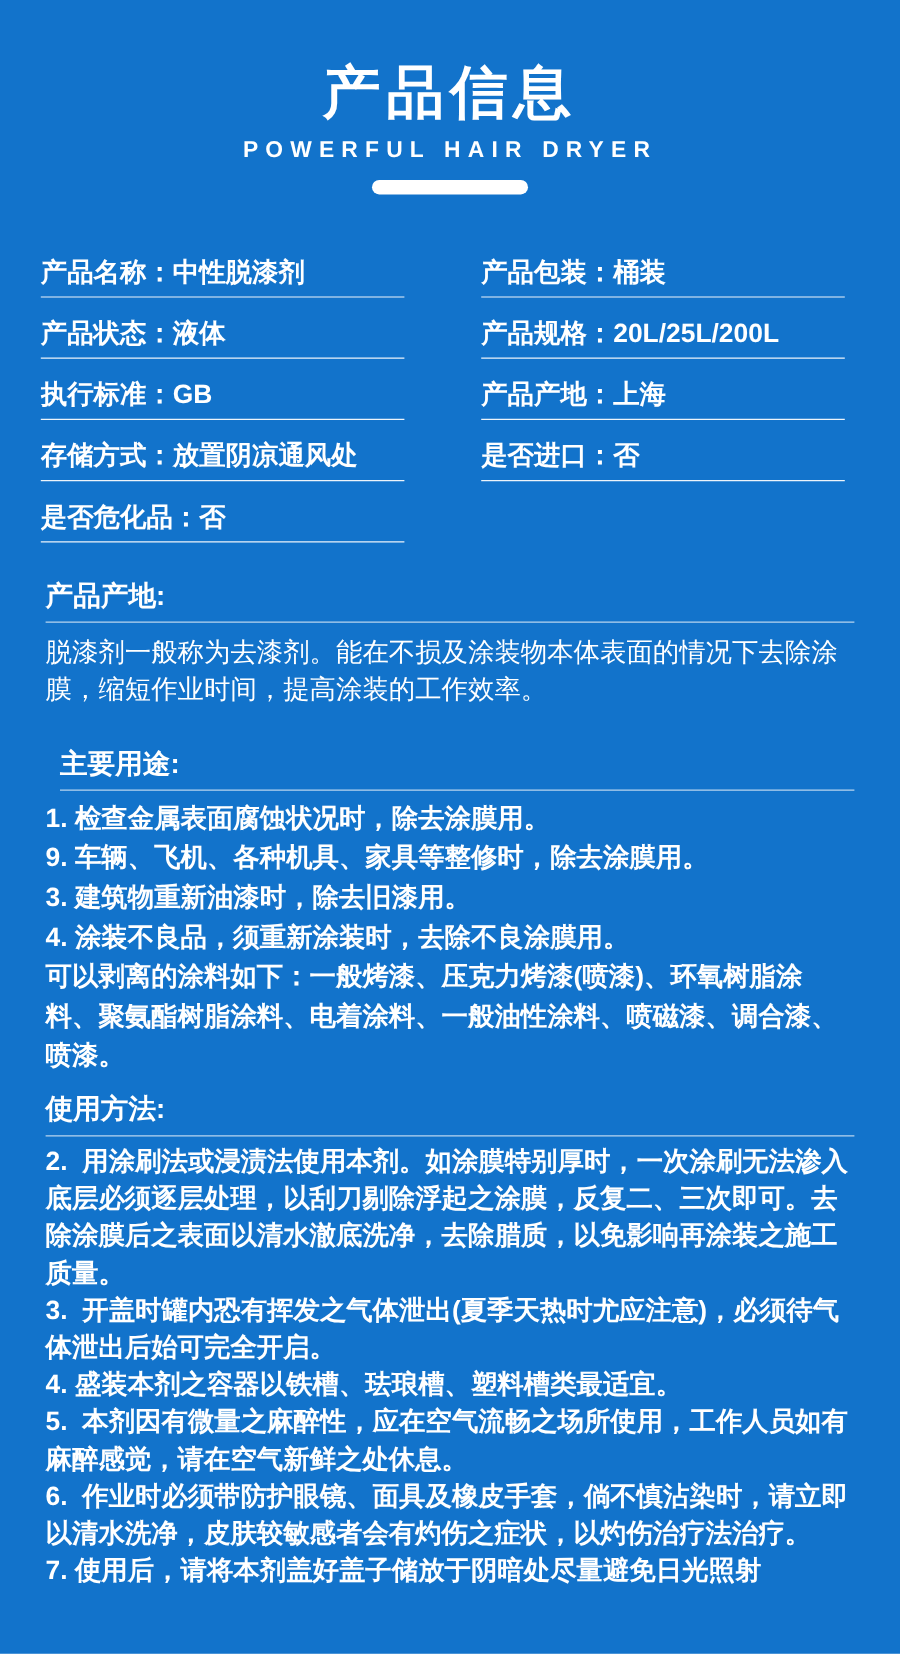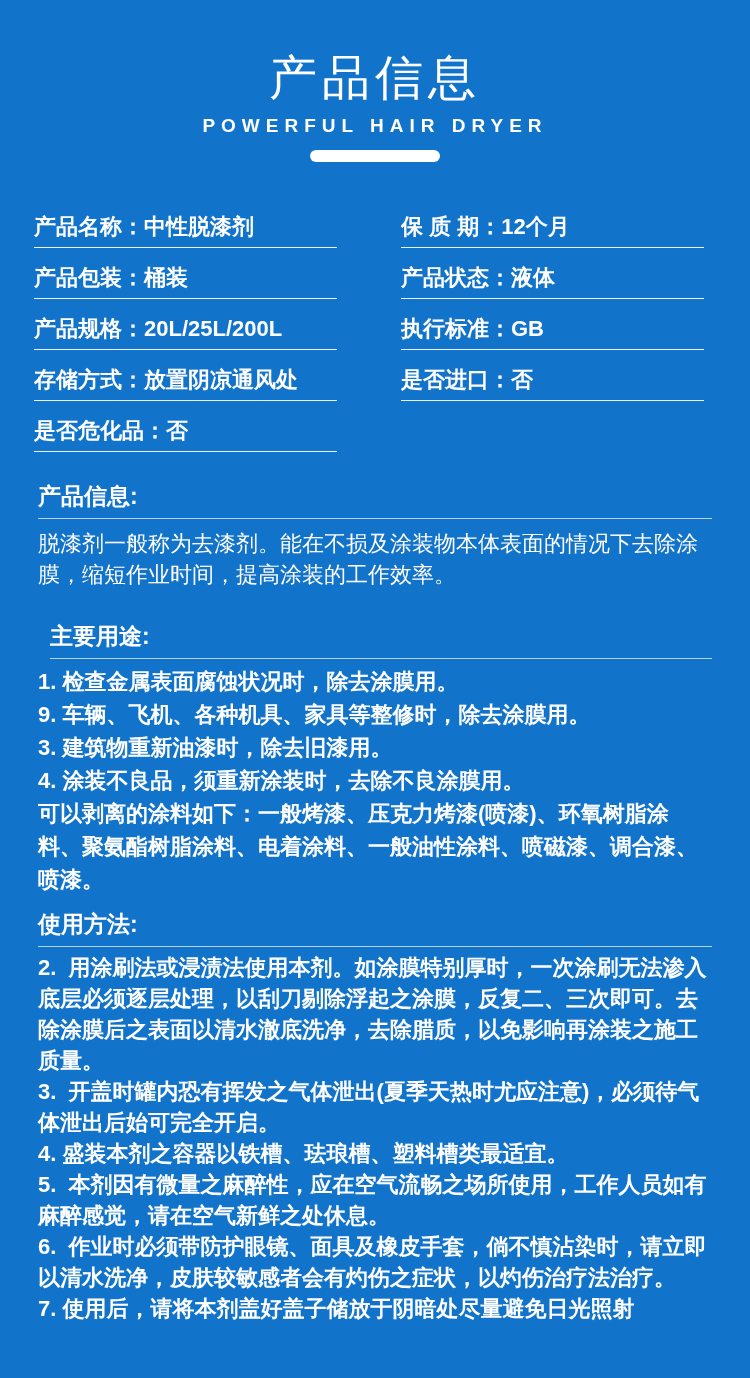--- a/index.html
+++ b/index.html
@@ -7,21 +7,21 @@
     position:relative;
     width:750px; height:1378px;
     background:#1273cb;
     color:#ffffff;
     font-family:"Liberation Sans","DejaVu Sans",sans-serif;
     overflow:hidden;
   }
   
   .header { padding-top:50px; text-align:center; }
   .title {
-    font-size:48px; line-height:56px; font-weight:normal;
+    font-size:48px; line-height:56px; font-weight:bold;
     letter-spacing:5px; margin:0;
   }
   .subtitle {
     margin-top:8px; font-size:19px; line-height:24px;
     letter-spacing:6px; font-weight:bold;
   }
   .title-pill {
     width:130px; height:12px; background:#ffffff;
     border-radius:6px; margin:12px auto 0;
   }
@@ -71,32 +71,32 @@
 <div class="page" style="background: rgb(18, 115, 203); color: rgb(255, 255, 255);">
 
   <div class="header">
     <h1 class="title">产品信息</h1>
     <div class="subtitle">POWERFUL HAIR DRYER</div>
     <div class="title-pill"></div>
   </div>
 
   <div class="spec-grid">
     <div class="spec-cell"><span>产品名称：</span><span>中性脱漆剂</span></div>
-    <div class="spec-cell"><span>保 质 期：</span><span>12个月</span></div>
     <div class="spec-cell"><span>产品包装：</span><span>桶装</span></div>
     <div class="spec-cell"><span>产品状态：</span><span>液体</span></div>
     <div class="spec-cell"><span>产品规格：</span><span>20L/25L/200L</span></div>
     <div class="spec-cell"><span>执行标准：</span><span>GB</span></div>
+    <div class="spec-cell"><span>产品产地：</span><span>上海</span></div>
     <div class="spec-cell"><span>存储方式：</span><span>放置阴凉通风处</span></div>
     <div class="spec-cell"><span>是否进口：</span><span>否</span></div>
     <div class="spec-cell"><span>是否危化品：</span><span>否</span></div>
   </div>
 
   <div class="section section-intro">
-    <div class="section-heading">产品信息:</div>
+    <div class="section-heading">产品产地:</div>
     <div class="intro-paragraph">脱漆剂一般称为去漆剂。能在不损及涂装物本体表面的情况下去除涂膜，缩短作业时间，提高涂装的工作效率。</div>
   </div>
 
   <div class="section section-uses">
     <div class="section-heading">主要用途:</div>
     <div class="uses-list">
       <div class="list-item">1. 检查金属表面腐蚀状况时，除去涂膜用。</div>
       <div class="list-item">9. 车辆、飞机、各种机具、家具等整修时，除去涂膜用。</div>
       <div class="list-item">3. 建筑物重新油漆时，除去旧漆用。</div>
       <div class="list-item">4. 涂装不良品，须重新涂装时，去除不良涂膜用。</div>

